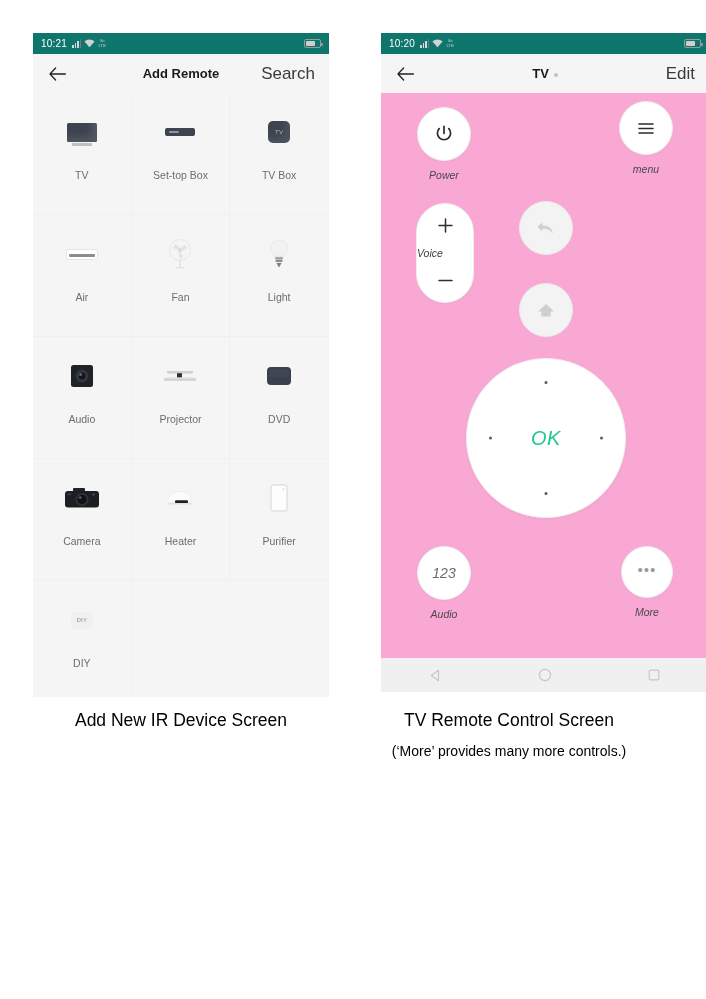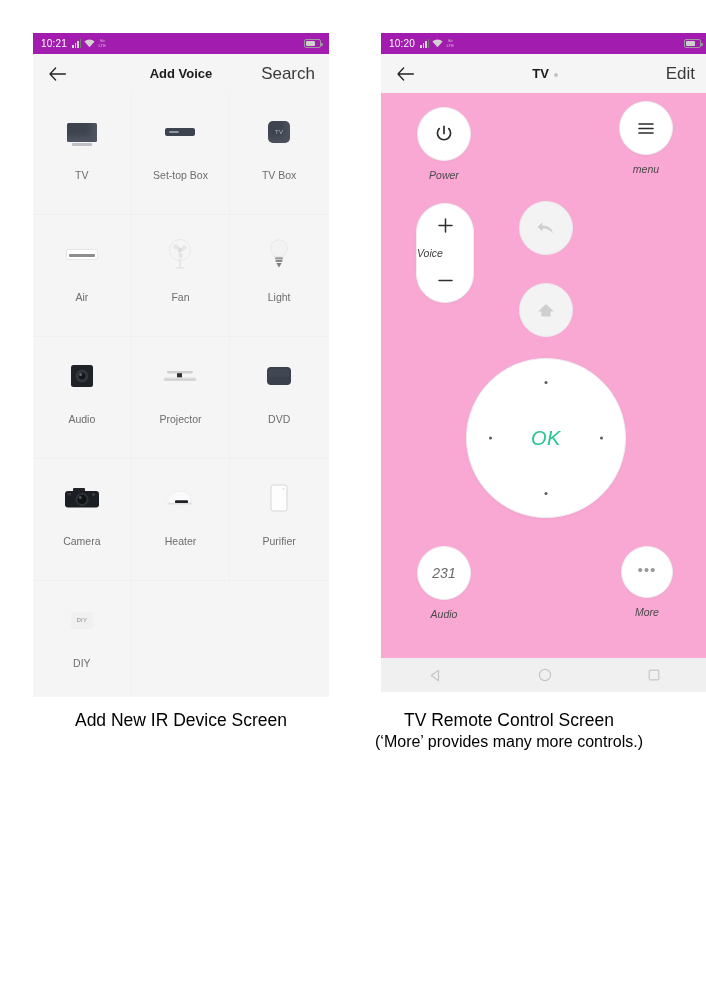--- a/index.html
+++ b/index.html
@@ -31,21 +31,21 @@
   }
   #phone-remote {
     left: 345px;
     width: 328px;
     height: 659px;
     margin-left: 36px;
   }
 
   
   .status-bar {
-    background: #a21caf;
+    background: #0f766e;
     color: #ffffff;
     height: 21px;
     display: flex;
     align-items: center;
     padding: 0 8px;
     flex: none;
   }
   .status-time {
     font-size: 10px;
     letter-spacing: .2px;
@@ -357,22 +357,22 @@
   .caption {
     position: absolute;
     text-align: center;
     color: #000;
   }
   .caption .c-main {
     font-size: 17.5px;
     white-space: nowrap;
   }
   .caption .c-sub {
-    font-size: 16px;
-    margin-top: 2px;
+    font-size: 14px;
+    margin-top: 12px;
     white-space: nowrap;
     text-align: center;
   }
   #caption-add    { left: 33px; width: 296px; top: 710px; }
   #caption-remote { left: 345px; width: 328px; top: 710px; }
 </style>
 </head>
 <body>
 
 <div class="phone" id="phone-add">
@@ -398,21 +398,21 @@
         <span class="fill"></span>
       </span>
   </div>
 
   <div class="appbar">
     <span class="appbar-back">
       <svg width="17" height="14" viewBox="0 0 17 14">
           <path d="M6.6 1 L1 7 L6.6 13 M1 7 H16.4" stroke="#222" stroke-width="1.3" fill="none" stroke-linecap="round" stroke-linejoin="round"></path>
         </svg>
     </span>
-    <span class="appbar-title">Add Voice</span>
+    <span class="appbar-title">Add Remote</span>
     <span class="appbar-action">Search</span>
   </div>
 
   <div class="grid">
 
     <div class="grid-cell">
       <span class="cell-icon">
           <span class="ico-tv"></span>
         </span>
       <span class="cell-label">TV</span>
@@ -633,21 +633,21 @@
 
     <div class="dpad" style="left:85px; top:265px;">
       <span class="dot up"></span>
       <span class="dot left"></span>
       <span class="dot right"></span>
       <span class="dot down"></span>
       <span class="ok">OK</span>
     </div>
 
     <div class="rbtn-wrap" style="left:36px; top:453px;">
-      <div class="rbtn circle" style="width:52px;height:52px;font-size:14px;color:#6a6a6a;">231</div>
+      <div class="rbtn circle" style="width:52px;height:52px;font-size:14px;color:#6a6a6a;">123</div>
       <span class="rbtn-label">Audio</span>
     </div>
 
     <div class="rbtn-wrap" style="right:36px; top:453px;">
       <div class="rbtn circle" style="width:52px;height:52px;font-size:15px;color:#9a9a9a;letter-spacing:1px;padding-bottom:6px;box-sizing:border-box;">•••</div>
       <span class="rbtn-label">More</span>
     </div>
   </div>
 
   <div class="navbar">

